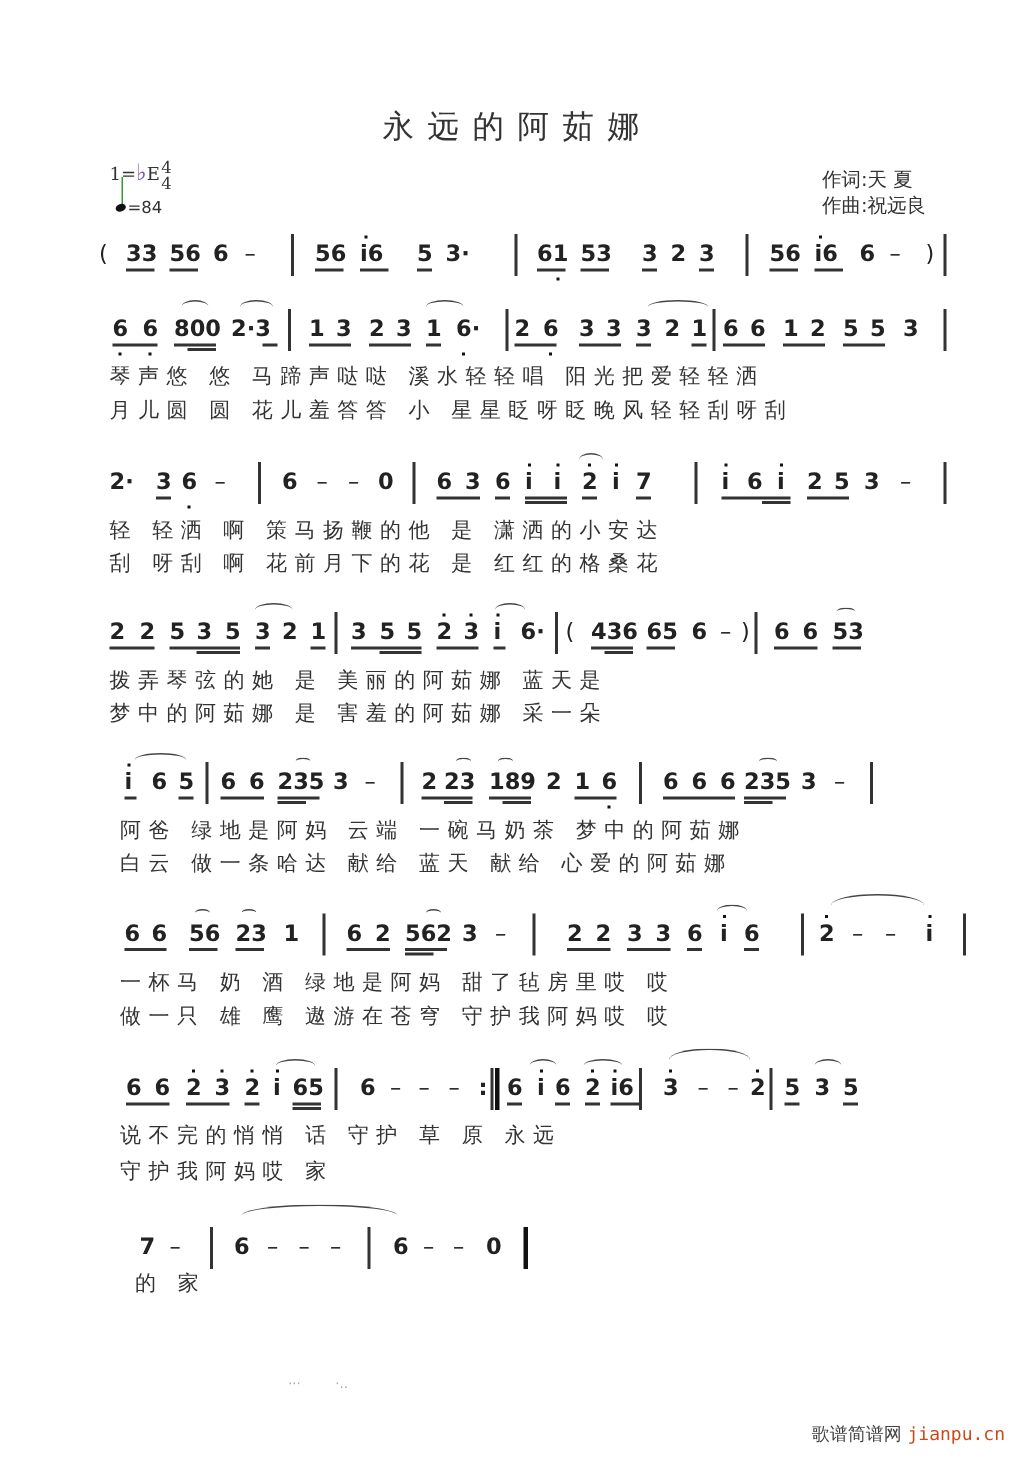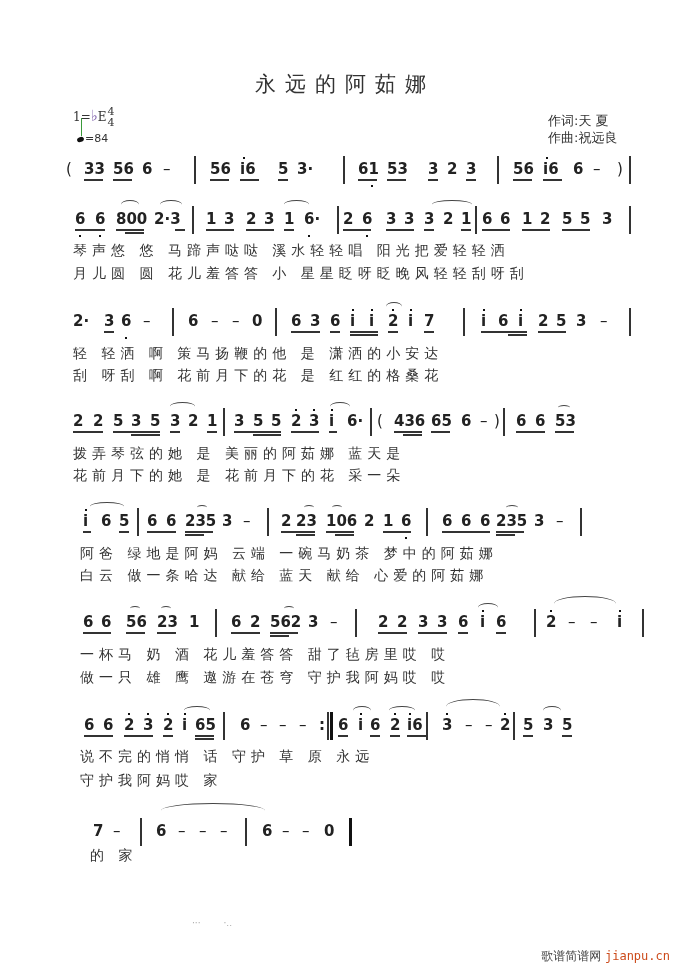--- a/index.html
+++ b/index.html
@@ -240,21 +240,21 @@
     <span class="n" style="left:494px;font-weight:normal">)</span>
     <span class="bar" style="left:503px"></span>
     <span class="n" style="left:516px">6</span>
       <span class="n" style="left:535px">6</span>
       <span class="ul" style="left:516px;width:29px"></span>
     <span class="n" style="left:555px">53</span>
       <span class="ul" style="left:555px;width:19px"></span>
       <span class="slur" style="left:558px;width:12px;height:4px;top:-7px"></span>
   </div>
   <div class="lyric" style="left:73px;top:33px">拨弄琴弦的她 是 美丽的阿茹娜                 蓝天是</div>
-  <div class="lyric" style="left:73px;top:55px">花前月下的她 是 花前月下的花                 采一朵</div>
+  <div class="lyric" style="left:73px;top:55px">梦中的阿茹娜 是 害羞的阿茹娜                 采一朵</div>
 </div>
 
 <div class="line" style="top:512px">
   <div class="notes" style="left:0;width:690px">
     <span class="n" style="left:83px">i</span>
       <span class="dot-top" style="left:85px"></span>
       <span class="ul" style="left:83px;width:8px"></span>
     <span class="n" style="left:101px">6</span>
     <span class="n" style="left:119px">5</span>
       <span class="ul" style="left:119px;width:10px"></span>
@@ -268,21 +268,21 @@
       <span class="ul2" style="left:185px;width:19px"></span>
       <span class="slur" style="left:197px;width:10px;height:4px;top:-7px"></span>
     <span class="n" style="left:222px">3</span>
     <span class="n" style="left:243px;font-weight:normal">–</span>
     <span class="bar" style="left:267px"></span>
     <span class="n" style="left:281px">2</span>
     <span class="n" style="left:296px">23</span>
       <span class="ul" style="left:281px;width:34px"></span>
       <span class="ul2" style="left:296px;width:19px"></span>
       <span class="slur" style="left:304px;width:10px;height:4px;top:-7px"></span>
-    <span class="n" style="left:326px">106</span>
+    <span class="n" style="left:326px">189</span>
       <span class="ul" style="left:326px;width:28px"></span>
       <span class="ul2" style="left:335px;width:19px"></span>
       <span class="slur" style="left:332px;width:10px;height:4px;top:-7px"></span>
     <span class="n" style="left:364px">2</span>
     <span class="n" style="left:383px">1</span>
       <span class="n" style="left:401px">6</span>
       <span class="dot-bot" style="left:405px"></span>
       <span class="ul" style="left:383px;width:28px"></span>
     <span class="bar" style="left:426px"></span>
     <span class="n" style="left:442px">6</span>
@@ -340,21 +340,21 @@
     <span class="bar" style="left:534px"></span>
     <span class="n" style="left:546px">2</span>
       <span class="dot-top" style="left:550px"></span>
     <span class="n" style="left:568px;font-weight:normal">–</span>
     <span class="n" style="left:590px;font-weight:normal">–</span>
     <span class="n" style="left:617px">i</span>
       <span class="dot-top" style="left:619px"></span>
       <span class="slur" style="left:554px;width:62px;height:14px;top:-17px"></span>
     <span class="bar" style="left:642px"></span>
   </div>
-  <div class="lyric" style="left:80px;top:33px">一杯马 奶 酒 花儿羞答答   甜了毡房里哎    哎</div>
+  <div class="lyric" style="left:80px;top:33px">一杯马 奶 酒 绿地是阿妈   甜了毡房里哎    哎</div>
   <div class="lyric" style="left:80px;top:56px">做一只 雄 鹰 遨游在苍穹   守护我阿妈哎    哎</div>
 </div>
 
 <div class="line" style="top:716px">
   <div class="notes" style="left:0;width:690px">
     <span class="n" style="left:84px">6</span>
       <span class="n" style="left:103px">6</span>
       <span class="ul" style="left:84px;width:29px"></span>
     <span class="n" style="left:124px">2</span>
       <span class="dot-top" style="left:128px"></span>

